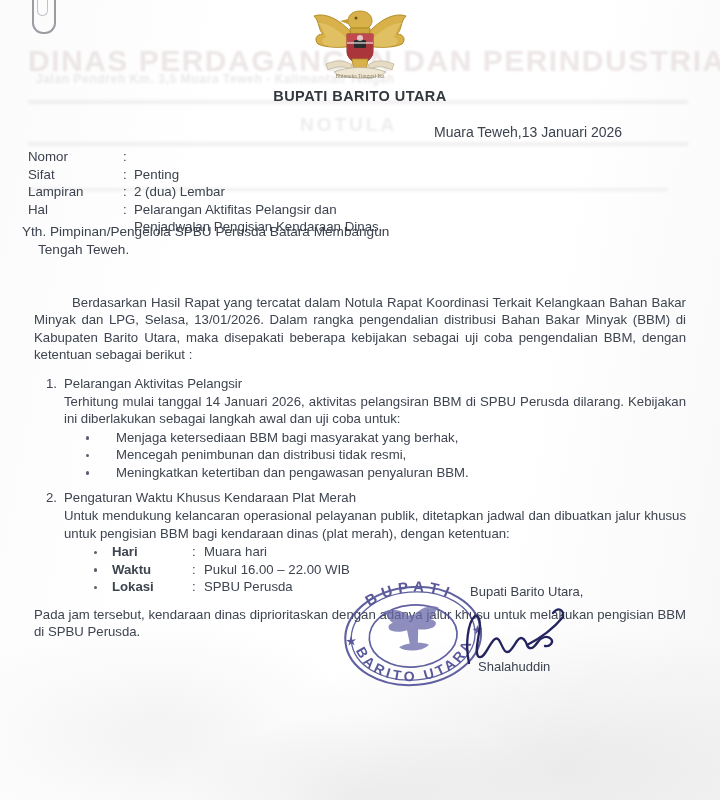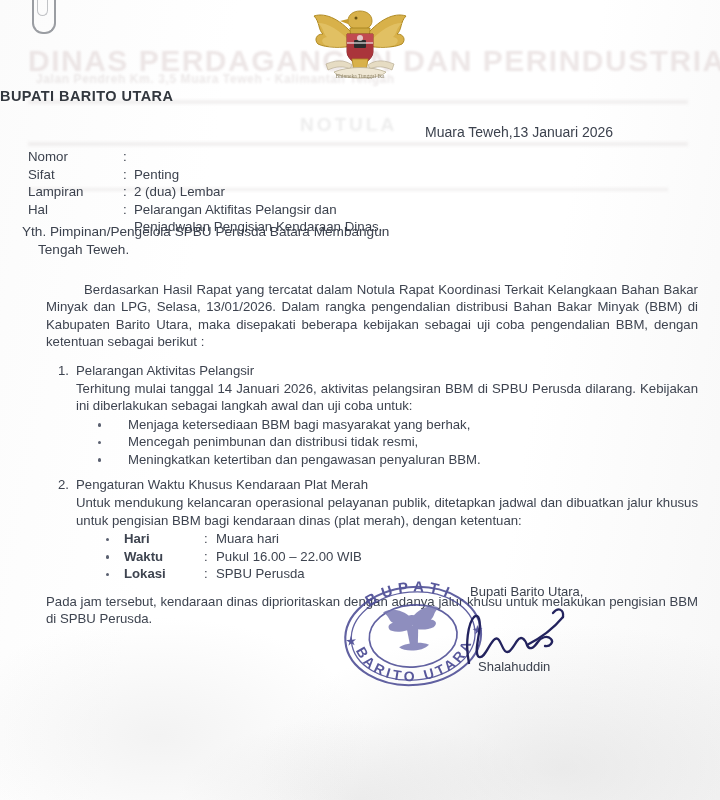--- a/index.html
+++ b/index.html
@@ -85,29 +85,29 @@
     left: 290px;
     top: 4px;
     width: 140px;
     height: 84px;
   }
   
   #org-title {
     position: absolute;
     left: 0; top: 88px;
     width: 720px;
-    text-align: left;
+    text-align: center;
     font-size: 14.5px;
     font-weight: bold;
     letter-spacing: .45px;
     color: #33383f;
   }
   #place-date {
     position: absolute;
-    left: 425px;
+    left: 434px;
     top: 124px;
     font-size: 14px;
     color: #3c424e;
     white-space: nowrap;
   }
   
   #meta {
     position: absolute;
     left: 28px;
     top: 148px;
@@ -127,26 +127,25 @@
     font-size: 13.6px;
     line-height: 17.5px;
     color: #3c424e;
   }
   #addressee .ind1 { padding-left: 28px; }
   #addressee .ind2 { padding-left: 16px; }
   
   #body-wrap {
     position: absolute;
     left: 34px;
-    top: 281px;
+    top: 294px;
     width: 652px;
     font-size: 13.2px;
     line-height: 17.4px;
     color: #3e4450;
-    margin-left: 12px;
   }
   p.just {
     margin: 0;
     text-align: justify;
     text-justify: inter-word;
   }
   #intro { text-indent: 38px; }
   ol.numlist {
     margin: 11px 0 0 0;
     padding: 0 0 0 30px;

